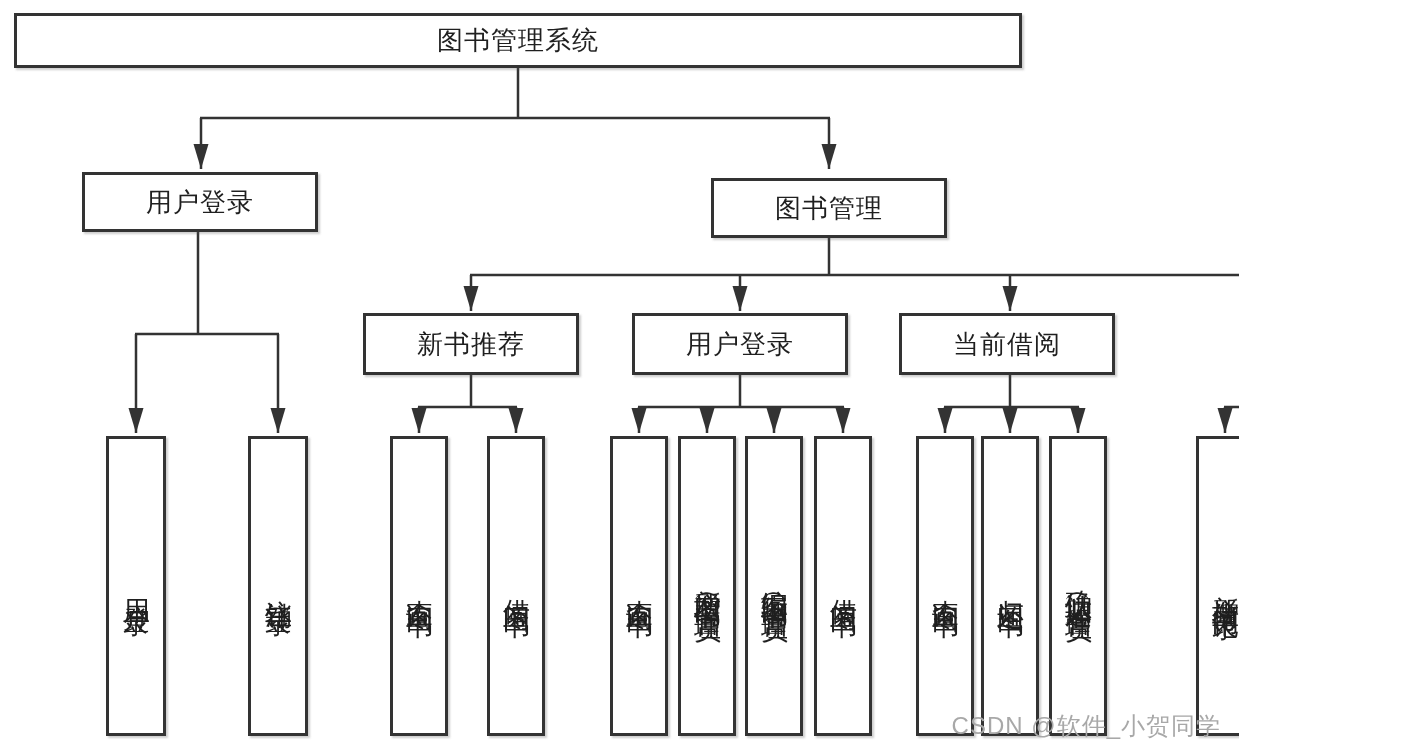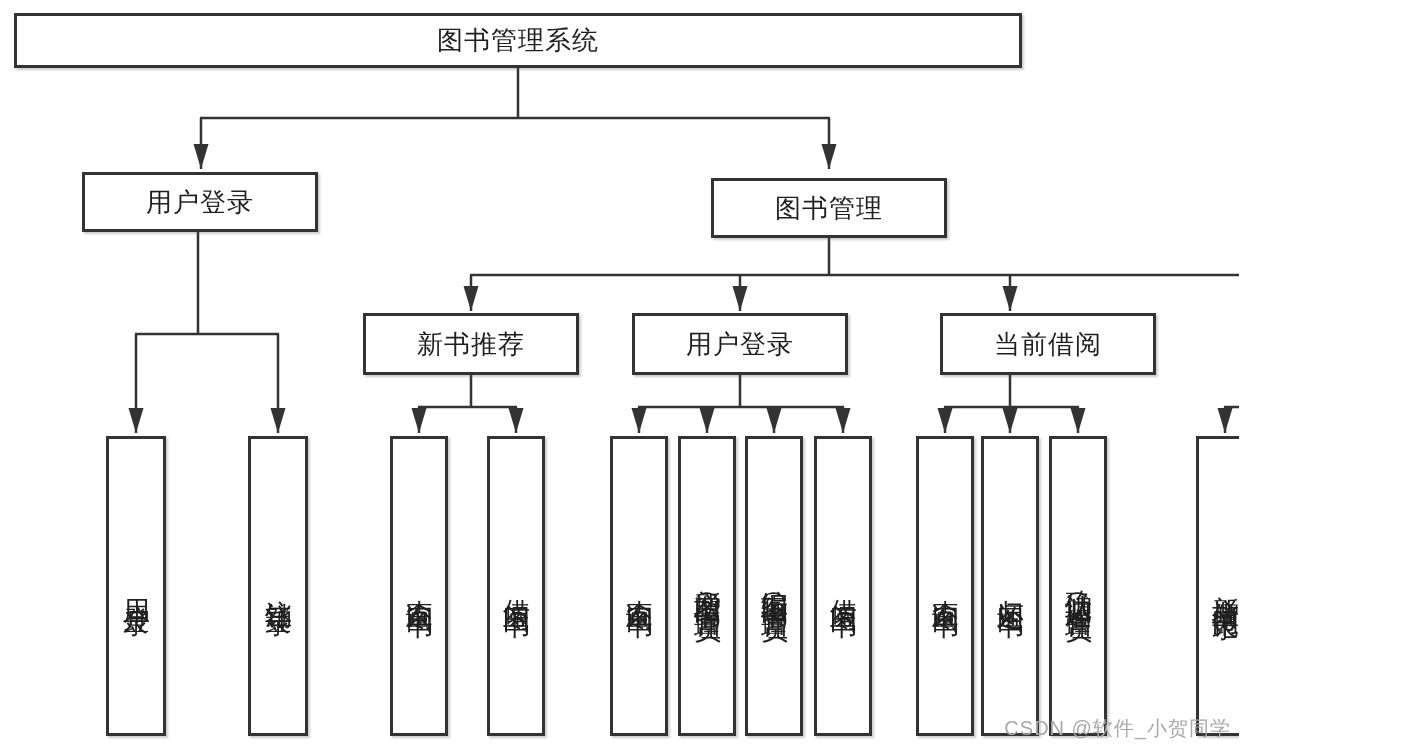--- a/index.html
+++ b/index.html
@@ -43,23 +43,23 @@
   }
   .vbox span{
     writing-mode:vertical-rl;
     text-orientation:mixed;
     font-size:27px;
     letter-spacing:4px;
     line-height:1;
   }
   .watermark{
     position:absolute;
-    right:8px;
+    right:18px;
     bottom:5px;
-    font-size:20px;
+    font-size:24px;
     color:var(--wm);
     letter-spacing:1px;
     white-space:nowrap;
     text-align:right;
   }
 </style>
 </head>
 <body>
 
 <div class="canvas">
@@ -118,21 +118,21 @@
   <div class="box hbox" style="left:711px;top:178px;width:236px;height:60px">
     <span>图书管理</span>
   </div>
 
   <div class="box hbox" style="left:363px;top:313px;width:216px;height:62px">
     <span>新书推荐</span>
   </div>
   <div class="box hbox" style="left:632px;top:313px;width:216px;height:62px">
     <span>用户登录</span>
   </div>
-  <div class="box hbox" style="left:940px;top:313px;width:216px;height:62px">
+  <div class="box hbox" style="left:899px;top:313px;width:216px;height:62px">
     <span>当前借阅</span>
   </div>
 
   <div class="box vbox" style="left:106px;top:436px;width:60px;height:300px">
     <span>用户登录</span>
   </div>
   <div class="box vbox" style="left:248px;top:436px;width:60px;height:300px">
     <span>注销登录</span>
   </div>
 

